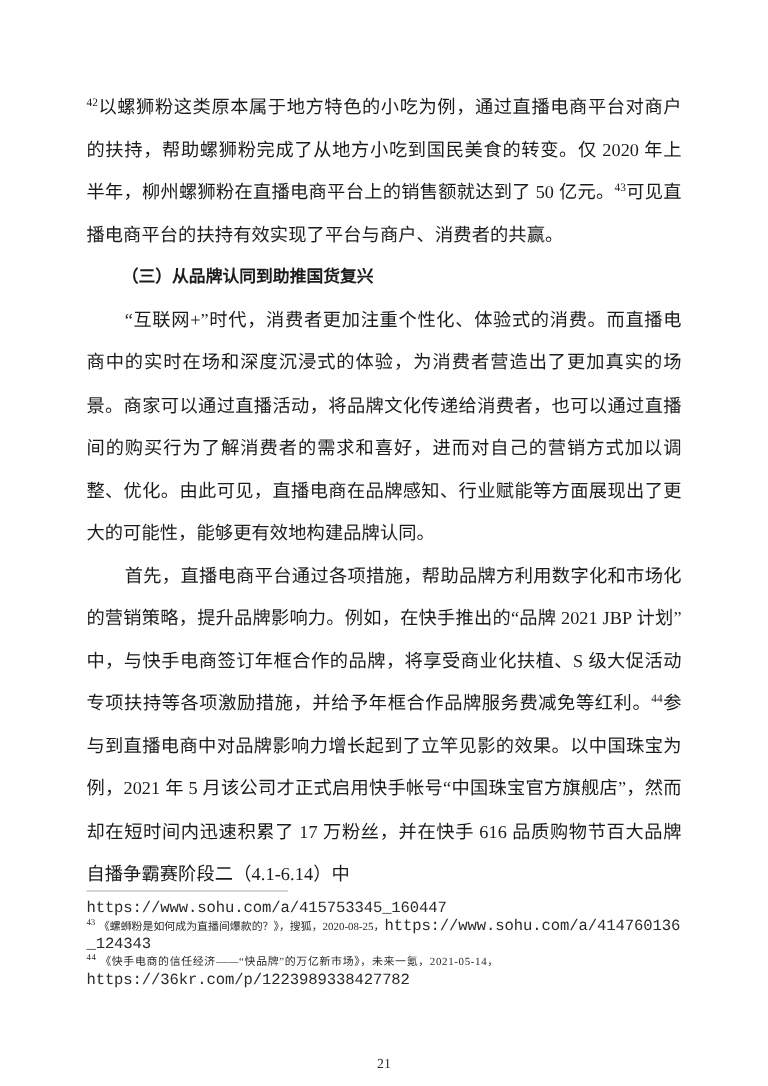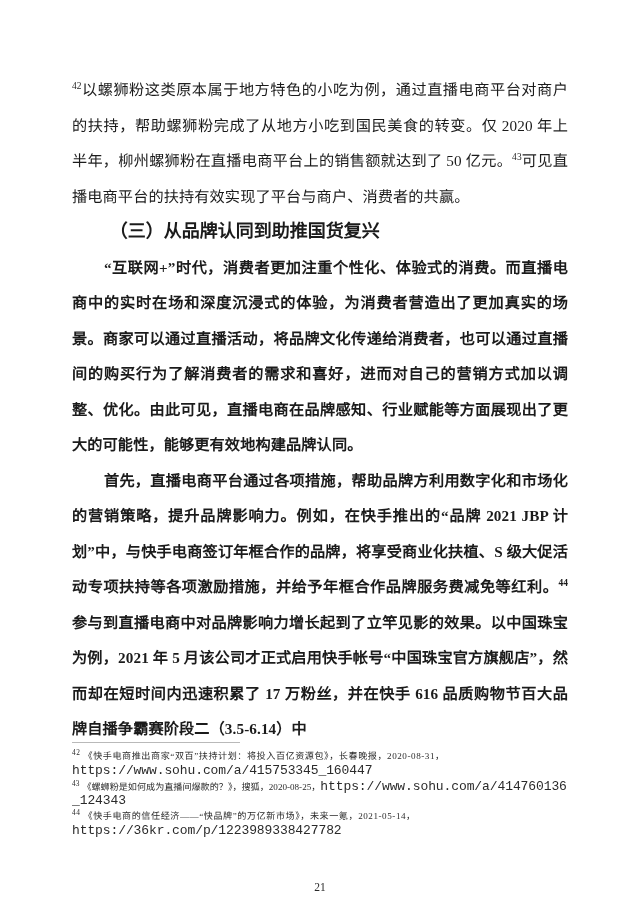--- a/index.html
+++ b/index.html
@@ -30,25 +30,24 @@
     text-align: justify;
     text-justify: inter-ideograph;
     margin: 0;
     letter-spacing: 0.1px;
   }
   .body-text.cont {
     text-indent: 0;
   }
   .body-text.indent {
     text-indent: 2.1em;
-    font-weight: bold;
   }
   .heading {
     font-family: "Liberation Serif", "DejaVu Serif", serif;
-    font-size: 18px;
+    font-size: 14px;
     line-height: 35.5px;
     color: #1b1b1b;
     margin: 0;
     text-indent: 2.1em;
     font-weight: 600;
   }
   sup.fn-ref {
     font-size: 0.62em;
     vertical-align: super;
     line-height: 0;
@@ -108,28 +107,27 @@
 <div class="page">
 
   <div class="content">
 
     <p class="body-text cont"><sup class="fn-ref">42</sup><span>以螺狮粉这类原本属于地方特色的小吃为例，通过直播电商平台对商户的扶持，帮助螺狮粉完成了从地方小吃到国民美食的转变。仅 2020 年上半年，柳州螺狮粉在直播电商平台上的销售额就达到了 50 亿元。</span><sup class="fn-ref">43</sup><span>可见直播电商平台的扶持有效实现了平台与商户、消费者的共赢。</span></p>
 
     <h2 class="heading">（三）从品牌认同到助推国货复兴</h2>
 
     <p class="body-text indent">“互联网+”时代，消费者更加注重个性化、体验式的消费。而直播电商中的实时在场和深度沉浸式的体验，为消费者营造出了更加真实的场景。商家可以通过直播活动，将品牌文化传递给消费者，也可以通过直播间的购买行为了解消费者的需求和喜好，进而对自己的营销方式加以调整、优化。由此可见，直播电商在品牌感知、行业赋能等方面展现出了更大的可能性，能够更有效地构建品牌认同。</p>
 
-    <p class="body-text indent"><span>首先，直播电商平台通过各项措施，帮助品牌方利用数字化和市场化的营销策略，提升品牌影响力。例如，在快手推出的“品牌 2021 JBP 计划”中，与快手电商签订年框合作的品牌，将享受商业化扶植、S 级大促活动专项扶持等各项激励措施，并给予年框合作品牌服务费减免等红利。</span><sup class="fn-ref">44</sup><span>参与到直播电商中对品牌影响力增长起到了立竿见影的效果。以中国珠宝为例，2021 年 5 月该公司才正式启用快手帐号“中国珠宝官方旗舰店”，然而却在短时间内迅速积累了 17 万粉丝，并在快手 616 品质购物节百大品牌自播争霸赛阶段二（3.5-6.14）中</span></p>
+    <p class="body-text indent"><span>首先，直播电商平台通过各项措施，帮助品牌方利用数字化和市场化的营销策略，提升品牌影响力。例如，在快手推出的“品牌 2021 JBP 计划”中，与快手电商签订年框合作的品牌，将享受商业化扶植、S 级大促活动专项扶持等各项激励措施，并给予年框合作品牌服务费减免等红利。</span><sup class="fn-ref">44</sup><span>参与到直播电商中对品牌影响力增长起到了立竿见影的效果。以中国珠宝为例，2021 年 5 月该公司才正式启用快手帐号“中国珠宝官方旗舰店”，然而却在短时间内迅速积累了 17 万粉丝，并在快手 616 品质购物节百大品牌自播争霸赛阶段二（4.1-6.14）中</span></p>
 
   </div>
 
   <div class="footnote-area">
     <hr class="footnote-rule">
 
-    <p class="footnote spaced"><span class="fn-num">42</span><span>《快手电商推出商家“双百”扶持计划：将投入百亿资源包》，长春晚报，2020-08-31，</span></p>
     <p class="footnote"><span class="fn-url">https://www.sohu.com/a/415753345_160447</span></p>
 
     <p class="footnote"><span class="fn-num">43</span><span>《螺蛳粉是如何成为直播间爆款的？》，搜狐，2020-08-25，</span><span class="fn-url">https://www.sohu.com/a/414760136_124343</span></p>
 
     <p class="footnote spaced"><span class="fn-num">44</span><span>《快手电商的信任经济——“快品牌”的万亿新市场》，未来一氪，2021-05-14，</span></p>
     <p class="footnote"><span class="fn-url">https://36kr.com/p/1223989338427782</span></p>
   </div>
 
   <div class="page-number">21</div>
 

